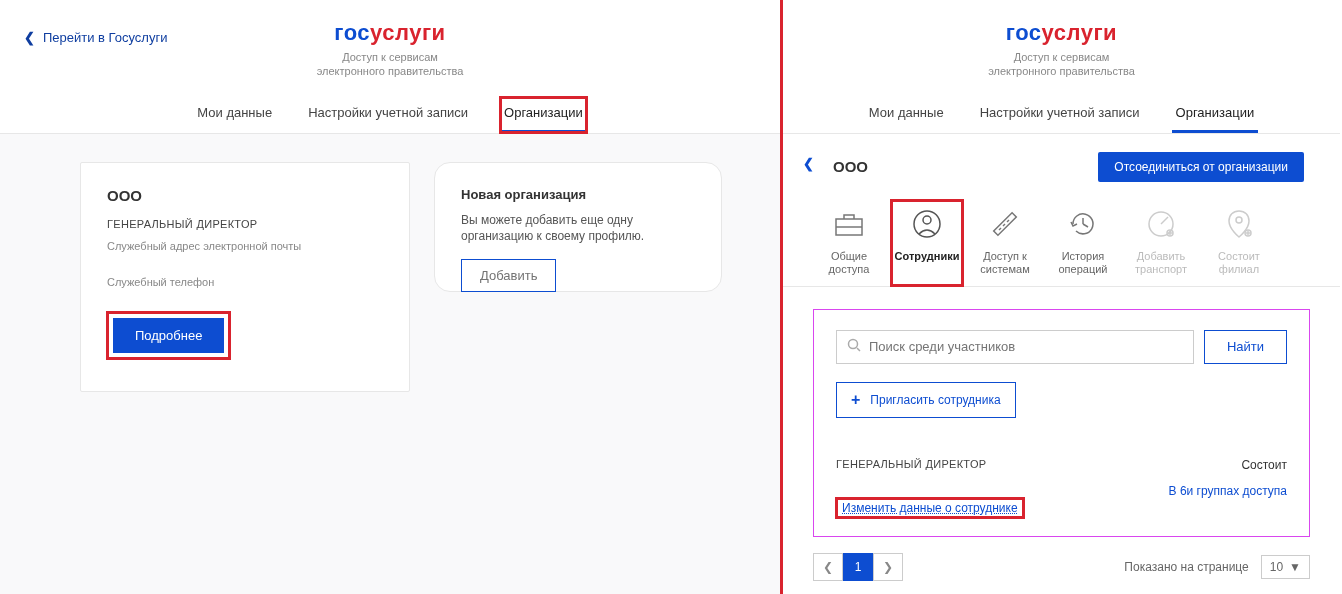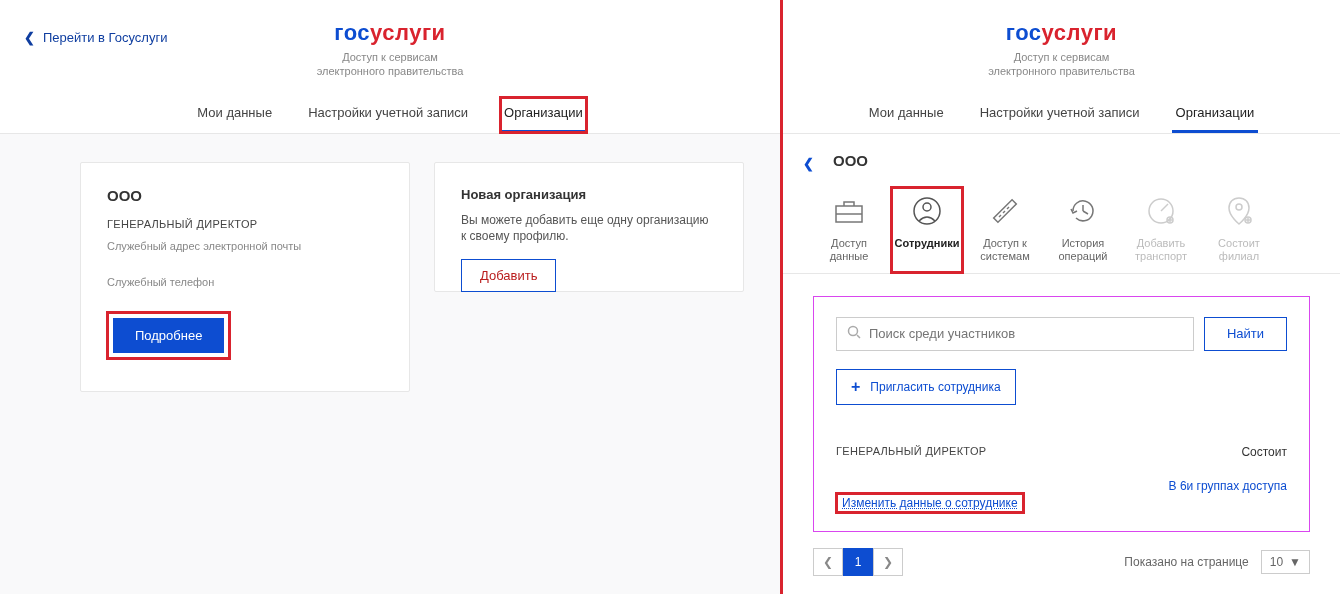--- a/index.html
+++ b/index.html
@@ -21,27 +21,27 @@
 .tabs { display: flex; justify-content: center; gap: 28px; margin-top: 18px; border-bottom: 1px solid #e7e7e7; }
 .tab { padding: 8px 4px 10px; color: #444; cursor: pointer; font-size: 13px; border-bottom: 3px solid transparent; }
 .tab.active { border-bottom-color: #0d4dd1; color: #222; }
 
 .redbox { outline: 3px solid #d9232e; outline-offset: -2px; }
 
 
 .body-left { padding: 28px 28px 0 80px; display: flex; gap: 24px; background: #f9f9fa; height: 470px; align-items: flex-start; }
 .card { background: #fff; border: 1px solid #e7e7e7; padding: 24px 26px; border-radius: 2px; }
 .card.org { width: 330px; height: 230px; position: relative; }
-.card.new { width: 310px; height: 130px; }
+.card.new { width: 288px; height: 130px; border-radius: 16px; }
 .card h3 { font-size: 15px; font-weight: bold; margin-bottom: 14px; }
 .role { font-size: 11px; color: #444; letter-spacing: .3px; margin-bottom: 10px; }
 .line-sm { font-size: 11px; color: #888; margin-bottom: 24px; }
 .btn-primary { background: #0d4dd1; color: #fff; border: none; padding: 10px 22px; font-size: 13px; cursor: pointer; }
 .redwrap { display: inline-block; padding: 6px; }
-.btn-outline { background: #fff; color: #b91c1c; border: 1px solid #0d4dd1; padding: 8px 18px; cursor: pointer; font-size: 13px; }
+.btn-outline { background: #fff; color: #737373; border: 1px solid #0d4dd1; padding: 8px 18px; cursor: pointer; font-size: 13px; }
 .card.new h4 { font-weight: bold; font-size: 13px; margin-bottom: 10px; }
 .card.new .desc { font-size: 12px; color: #555; line-height: 1.4; margin-bottom: 14px; }
 
 
 .orgbar { display: flex; align-items: center; justify-content: space-between; padding: 18px 36px 8px 50px; position: relative; }
 .orgbar .title { font-size: 15px; font-weight: bold; }
 .orgbar .back2 { position: absolute; left: 20px; top: 22px; color: #0d4dd1; cursor: pointer; font-weight: bold; }
 .btn-blue { background: #0d4dd1; color: #fff; border: none; padding: 8px 16px; font-size: 12px; cursor: pointer; border-radius: 2px; }
 
 .tabrow { display: flex; padding: 10px 30px 0; gap: 6px; border-bottom: 1px solid #e7e7e7; }
@@ -58,21 +58,21 @@
 .searchbox { flex: 1; border: 1px solid #ccc; display: flex; align-items: center; padding: 0 10px; height: 34px; }
 .searchbox input { border: none; outline: none; flex: 1; font-size: 13px; color: #555; }
 .searchbox .mag { color: #aaa; margin-right: 8px; }
 .btn-outline2 { border: 1px solid #0d4dd1; color: #0d4dd1; background: #fff; padding: 1px 22px; height: 34px; cursor: pointer; font-size: 13px; }
 .invite { border: 1px solid #0d4dd1; color: #0d4dd1; background: #fff; padding: 8px 14px; display: inline-flex; align-items: center; gap: 10px; cursor: pointer; font-size: 12px; }
 .invite .plus { font-size: 16px; font-weight: bold; }
 
 .emprow { margin-top: 40px; display: flex; justify-content: space-between; align-items: flex-start; }
 .emprow .r1 { font-size: 11px; color: #444; letter-spacing: .3px; }
 .emprow .col2 { text-align: right; }
-.emprow .col2 .h { font-size: 12px; color: #333; margin-bottom: 20px; }
+.emprow .col2 .h { font-size: 12px; color: #333; margin-bottom: 12px; }
 .emprow .col2 .v { font-size: 12px; color: #0d4dd1; }
 
 .editlink { display: inline-block; color: #0d4dd1; font-size: 12px; text-decoration: underline dotted; cursor: pointer; padding: 3px 6px; }
 
 .pager { display: flex; align-items: center; justify-content: space-between; margin: 16px 30px 0; }
 .pgbtns { display: flex; }
 .pgbtn { width: 30px; height: 28px; border: 1px solid #ccc; background: #fff; display: flex; align-items: center; justify-content: center; cursor: pointer; font-size: 12px; color: #888; }
 .pgbtn.cur { background: #0d4dd1; color: #fff; border-color: #0d4dd1; }
 .pgtext { font-size: 12px; color: #666; display: flex; align-items: center; gap: 12px; }
 .sel { border: 1px solid #ccc; padding: 4px 8px; font-size: 12px; display: inline-flex; align-items: center; gap: 6px; cursor: pointer; }
@@ -128,32 +128,33 @@
     </div>
     <div class="tabs">
       <div class="tab">Мои данные</div>
       <div class="tab">Настройки учетной записи</div>
       <div class="tab active">Организации</div>
     </div>
 
     <div class="orgbar">
       <span class="back2">❮</span>
       <span class="title">ООО</span>
+      <button class="btn-blue">Отсоединиться от организации</button>
     </div>
 
     <div class="tabrow">
       <div class="tcell">
         <div class="icn">
           <svg width="30" height="26" viewBox="0 0 30 26" fill="none" stroke="#777" stroke-width="1.5">
               <rect x="2" y="8" width="26" height="16"></rect>
               <path d="M10 8 V4 H20 V8"></path>
               <line x1="2" y1="16" x2="28" y2="16"></line>
             </svg>
         </div>
-        <div class="lbl">Доступ данные</div>
+        <div class="lbl">Общие доступа</div>
       </div>
       <div class="tcell active redbox">
         <div class="icn">
           <svg width="30" height="30" viewBox="0 0 30 30" fill="none" stroke="#555" stroke-width="1.5">
               <circle cx="15" cy="15" r="13"></circle>
               <circle cx="15" cy="11" r="4"></circle>
               <path d="M7 25 Q15 17 23 25"></path>
             </svg>
         </div>
         <div class="lbl">Сотрудники</div>

